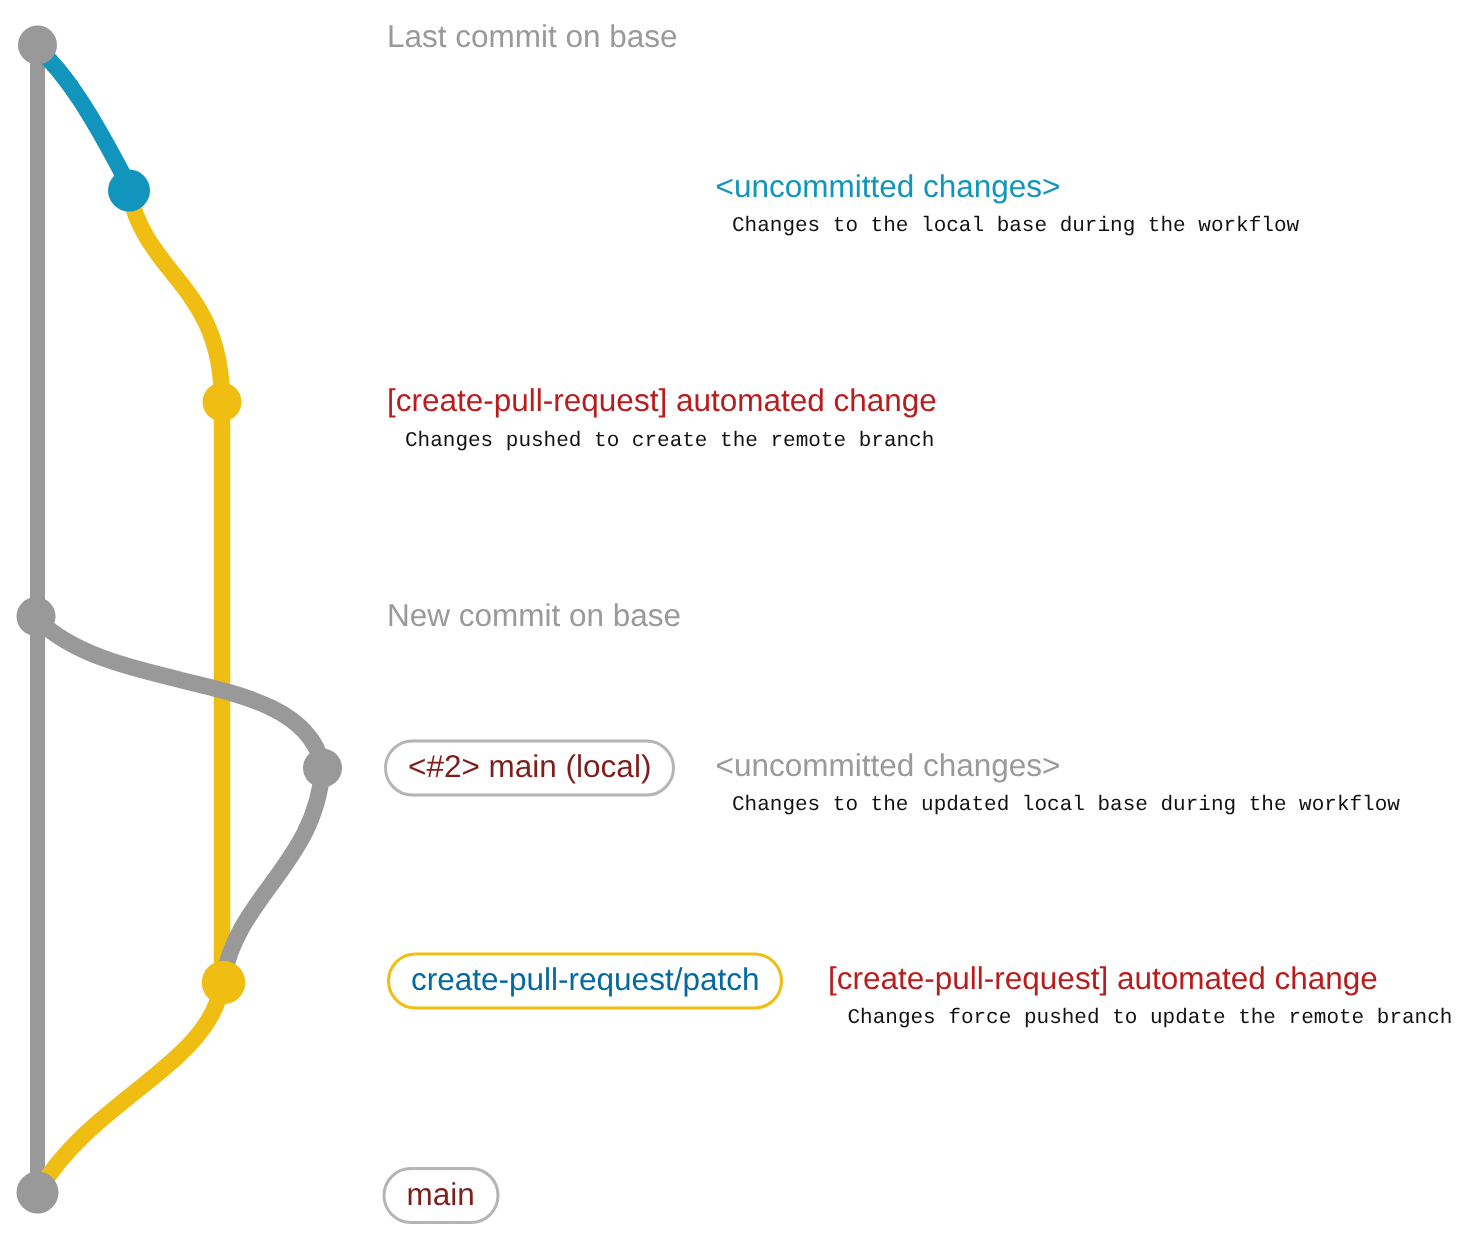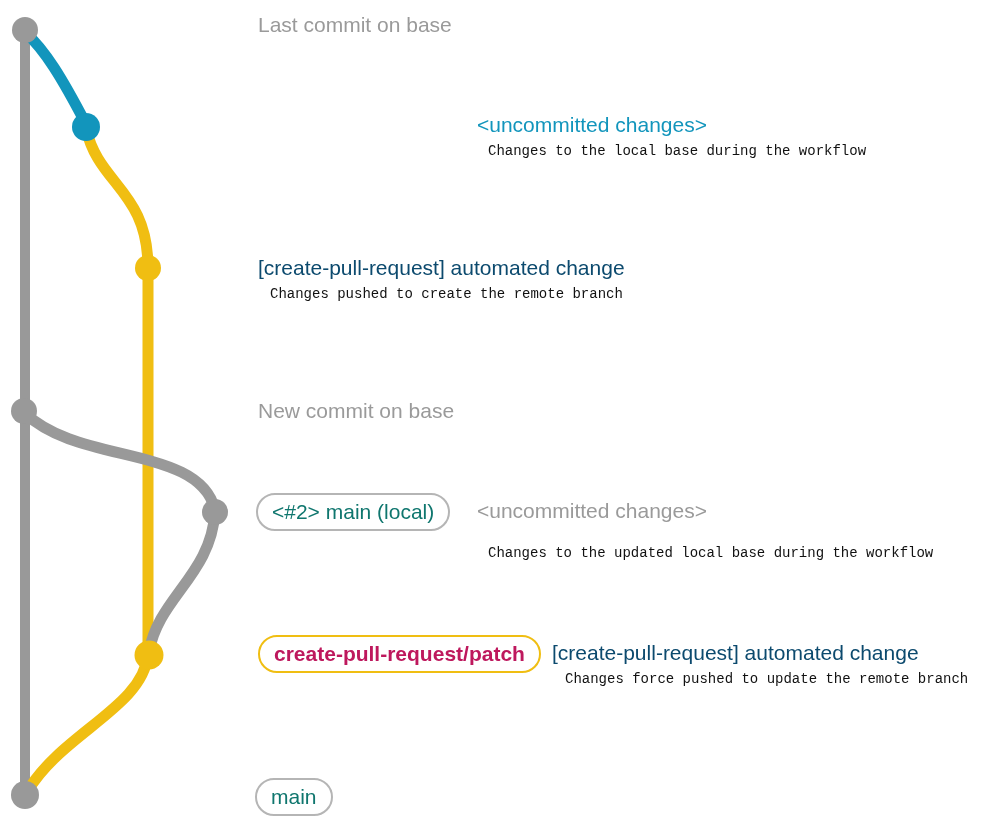--- a/index.html
+++ b/index.html
@@ -2,26 +2,26 @@
 <html><head>
 <meta charset="utf-8">
 <style>
   html,body{margin:0;padding:0;background:#fff;}
   .canvas{position:relative;width:979px;height:827px;background:#fff;overflow:hidden;
           font-family:"Liberation Sans",sans-serif;}
   svg.graph{position:absolute;left:0;top:0;}
   .lbl{position:absolute;font-size:21px;white-space:nowrap;line-height:1.15;}
   .gray-text{color:#9a9a9a;}
   .blue-text{color:#1295bc;}
-  .yellow-text{color:#0c4a6e;}
+  .yellow-text{color:#b91c1c;}
   .badge{position:absolute;display:inline-flex;align-items:center;white-space:nowrap;
          font-size:21px;padding:5px 14px;border:2px solid;border-radius:19px;background:#fff;line-height:1.15;}
   .badge.blue{color:#1295bc;border-color:#1295bc;}
-  .badge.gray{color:#0f766e;border-color:#b5b5b5;}
-  .badge.yellow{color:#be185d;border-color:#f0be12;font-weight:bold;}
+  .badge.gray{color:#7f1d1d;border-color:#b5b5b5;}
+  .badge.yellow{color:#0369a1;border-color:#f0be12;}
   .note{position:absolute;font-family:Liberation Mono, monospace;font-size:14px;color:#111;white-space:nowrap;line-height:1.1;}
 </style>
 </head>
 <body>
 
 <div class="canvas">
 
   <svg class="graph" width="250" height="827" viewBox="0 0 250 827" fill="none">
 
     <path d="M25 30 L25 795" stroke="#999999" stroke-width="10"></path>
@@ -52,21 +52,21 @@
   <div class="lbl blue-text" style="left:477px;top:113px;">&lt;uncommitted changes&gt;</div>
   <div class="note" style="left:488px;top:144px;">Changes to the local base during the workflow</div>
 
   <div class="lbl yellow-text" style="left:258px;top:256px;">[create-pull-request] automated change</div>
   <div class="note" style="left:270px;top:287px;text-align:center;">Changes pushed to create the remote branch</div>
 
   <div class="lbl gray-text" style="left:258px;top:399px;">New commit on base</div>
 
   <div class="badge gray" style="left:256px;top:493px;">&lt;#2&gt; main (local)</div>
   <div class="lbl gray-text" style="left:477px;top:499px;">&lt;uncommitted changes&gt;</div>
-  <div class="note" style="left:488px;top:546px;">Changes to the updated local base during the workflow</div>
+  <div class="note" style="left:488px;top:530px;">Changes to the updated local base during the workflow</div>
 
   <div class="badge yellow" style="left:258px;top:635px;">create-pull-request/patch</div>
   <div class="lbl yellow-text" style="left:552px;top:641px;">[create-pull-request] automated change</div>
   <div class="note" style="left:565px;top:672px;">Changes force pushed to update the remote branch</div>
 
   <div class="badge gray" style="left:255px;top:778px;">main</div>
 
 </div>
 
 </body></html>

